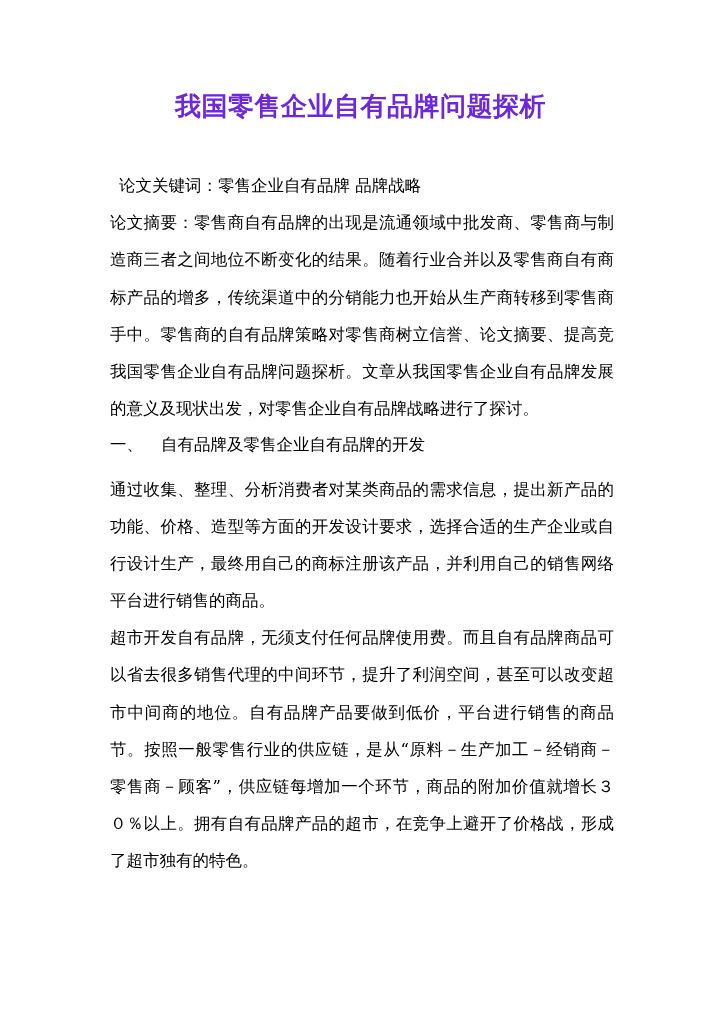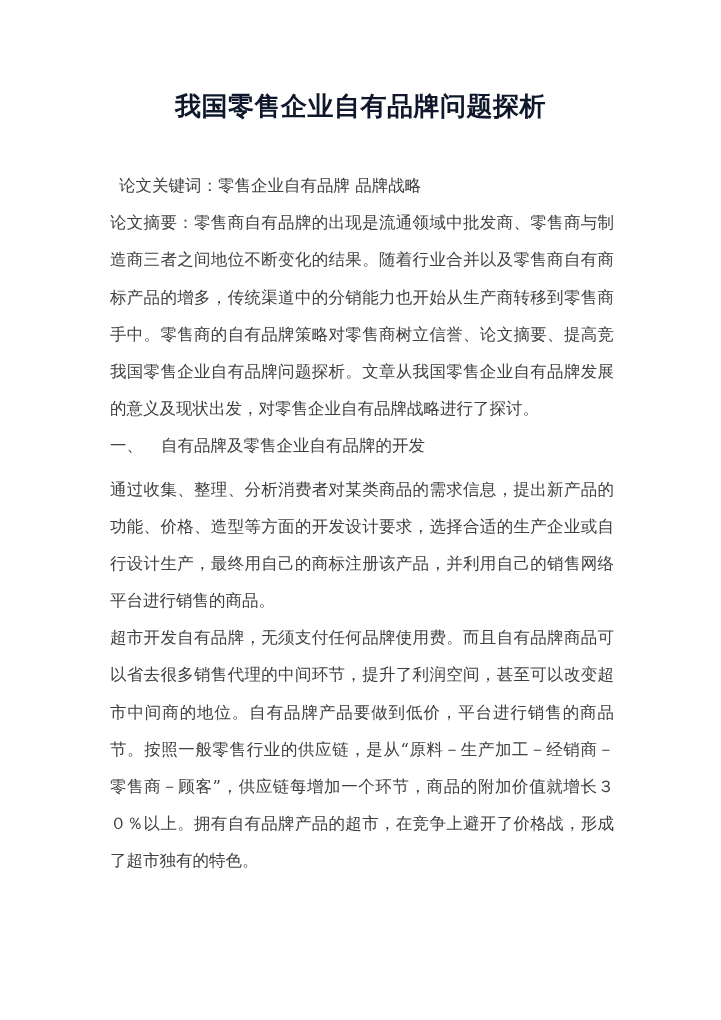--- a/index.html
+++ b/index.html
@@ -25,51 +25,52 @@
   .title {
     position: absolute;
     left: 0;
     top: 86px;
     width: 721px;
     text-align: center;
     font-size: 26px;
     line-height: 40px;
     font-weight: bold;
     letter-spacing: 0.5px;
-    color: #0f172a;
+    color: #6d28d9;
   }
   .body-text {
     position: absolute;
     left: 110px;
     top: 167px;
     width: 504px;
   }
   .line {
     display: block;
     height: 37.2px;
     line-height: 37.2px;
     font-size: 16.5px;
     white-space: nowrap;
     overflow: visible;
     text-align: justify;
     text-align-last: justify;
-    color: #404040;
+    color: #000000;
   }
   .line.last {
     text-align: center;
     text-align-last: left;
   }
   .line.keywords {
     padding-left: 9px;
     text-align: left;
     text-align-last: left;
   }
   .line.heading {
     text-align: right;
     text-align-last: left;
+    font-family: Liberation Mono, monospace;
   }
   .heading .num { margin-right: 18px; }
   .gap-after-heading { height: 6px; }
 </style>
 </head>
 <body>
 
 <div class="page">
   <div class="title">我国零售企业自有品牌问题探析</div>
 

